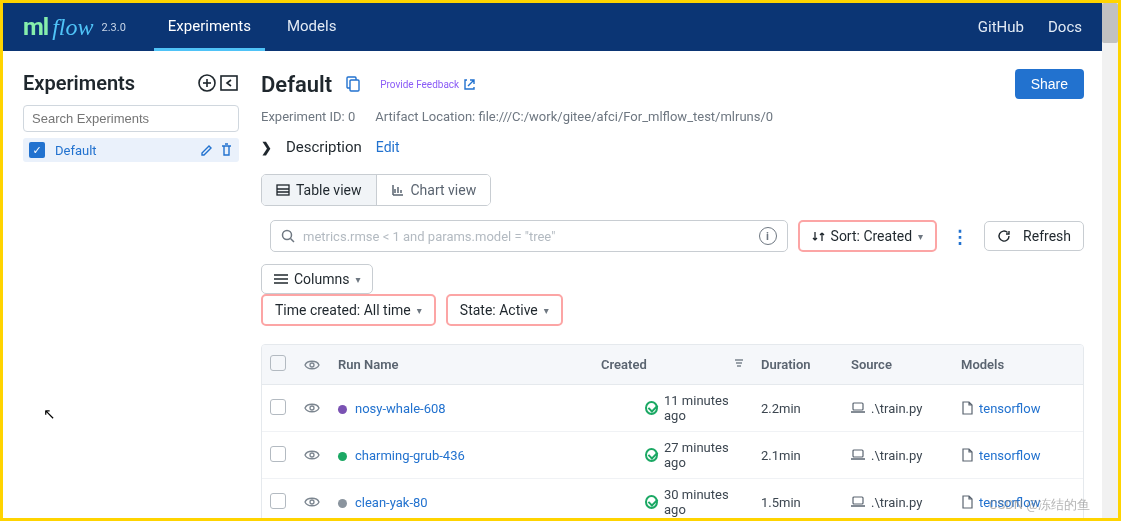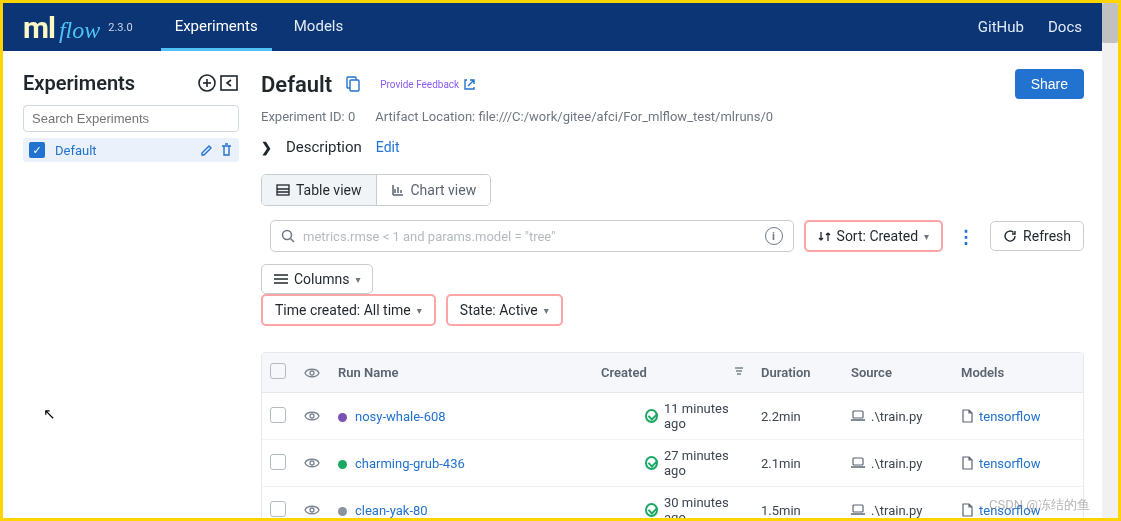--- a/index.html
+++ b/index.html
@@ -5,21 +5,21 @@
   * { box-sizing: border-box; margin: 0; padding: 0; }
   body { font-family: -apple-system, BlinkMacSystemFont, "Segoe UI", Roboto, Arial, sans-serif; font-size: 13px; color: #1f272d; background: #fff; }
   .outer-frame { border: 3px solid #ffd400; width: 1121px; height: 521px; position: relative; overflow: hidden; background:#fff; }
   .scrollbar { position: absolute; right: 0; top: 0; width: 16px; height: 100%; background: #f1f1f1; }
   .scrollbar::before { content:""; position:absolute; top:0; left:0; right:0; height:40px; background:#c1c1c1; border-radius:2px; }
   .app { width: calc(100% - 16px); height: 100%; display:flex; flex-direction:column; }
 
   
   .header { background: #0b3574; height: 48px; display:flex; align-items:center; color:#fff; padding:0 20px; }
   .logo { display:flex; align-items:baseline; gap:4px; margin-right:8px; }
-  .logo .ml { font-weight:700; font-size:30px; letter-spacing:-1px; color:#fef9c3; }
+  .logo .ml { font-weight:700; font-size:24px; letter-spacing:-1px; color:#86efac; }
   .logo .flow { font-family: "Brush Script MT", cursive; font-size:24px; color:#4fc3f7; font-style:italic; }
   .version { font-size:11px; color:#c9d6e8; margin-right:28px; }
   .nav-tabs { display:flex; gap:8px; height:100%; }
   .nav-tab { display:flex; align-items:center; padding:0 14px; color:#e3ebf5; font-size:15px; cursor:pointer; border-bottom:3px solid transparent; }
   .nav-tab.active { color:#fff; border-bottom-color:#4fc3f7; }
   .header-right { margin-left:auto; display:flex; gap:24px; font-size:15px; }
   .header-right span { cursor:pointer; color:#e3ebf5; }
 
   
   .body { flex:1; display:flex; overflow:hidden; }
@@ -51,25 +51,25 @@
   .view-toggle { display:inline-flex; border:1px solid #c8cdd2; border-radius:5px; overflow:hidden; margin-bottom:14px; }
   .view-btn { padding:7px 14px; font-size:14px; display:flex; align-items:center; gap:6px; background:#fff; cursor:pointer; color:#5a6470; }
   .view-btn.active { background:#f1f4f7; color:#1f272d; }
   .view-btn + .view-btn { border-left:1px solid #c8cdd2; }
 
   .toolbar { display:flex; align-items:center; gap:10px; margin-bottom:12px; }
   .search-pill { flex:1; border:1px solid #c8cdd2; border-radius:5px; padding:6px 10px; display:flex; align-items:center; gap:8px; color:#9aa3ac;margin-left:9px; }
   .search-pill .oicon { margin-left:auto; border:1.5px solid #6e7781; color:#6e7781; width:18px; height:18px; border-radius:50%; display:flex; align-items:center; justify-content:center; font-size:11px; font-weight:700; cursor:pointer; }
   .dd-btn { border:2px solid #fca5a5; border-radius:5px; padding:6px 12px; font-size:14px; display:flex; align-items:center; gap:6px; cursor:pointer; background:#fff; color:#1f272d; }
   .kebab { color:#2272cf; font-size:18px; cursor:pointer; padding:0 4px; font-weight:700; letter-spacing:1px; }
-  .refresh { border:1px solid #c8cdd2; border-radius:5px; padding:6px 12px; font-size:14px; display:flex; align-items:center; gap:6px; cursor:pointer; background:#fff; }
+  .refresh { border:1px solid #c8cdd2; border-radius:5px; padding:6px 12px; font-size:14px; display:flex; align-items:center; gap:12px; cursor:pointer; background:#fff; }
 
   .columns-btn { border:1px solid #c8cdd2; border-radius:5px; padding:6px 12px; font-size:14px; display:inline-flex; align-items:center; gap:6px; cursor:pointer; background:#fff; }
 
-  .filters { display:flex; gap:10px; margin-bottom:26px; }
+  .filters { display:flex; gap:10px; margin-bottom:18px; }
 
   .table-wrap { border:1px solid #e5e9ed; border-radius:4px; overflow:hidden; }
   table { width:100%; border-collapse:collapse; font-size:13px; }
   thead { background:#f5f7fa; }
   th { text-align:left; padding:10px 8px; font-weight:600; color:#5a6470; border-bottom:1px solid #e5e9ed; }
   td { padding:8px 8px; border-bottom:1px solid #f0f2f5; color:#3c4650; }
   .cb { width:16px; height:16px; border:1px solid #b3bac1; border-radius:3px; display:inline-block; cursor:pointer; }
   .eye { color:#7b858f; cursor:pointer; }
   .sort-icon { float:right; color:#7b858f; }
   .dot { width:9px; height:9px; border-radius:50%; display:inline-block; margin-right:8px; vertical-align:middle; }

